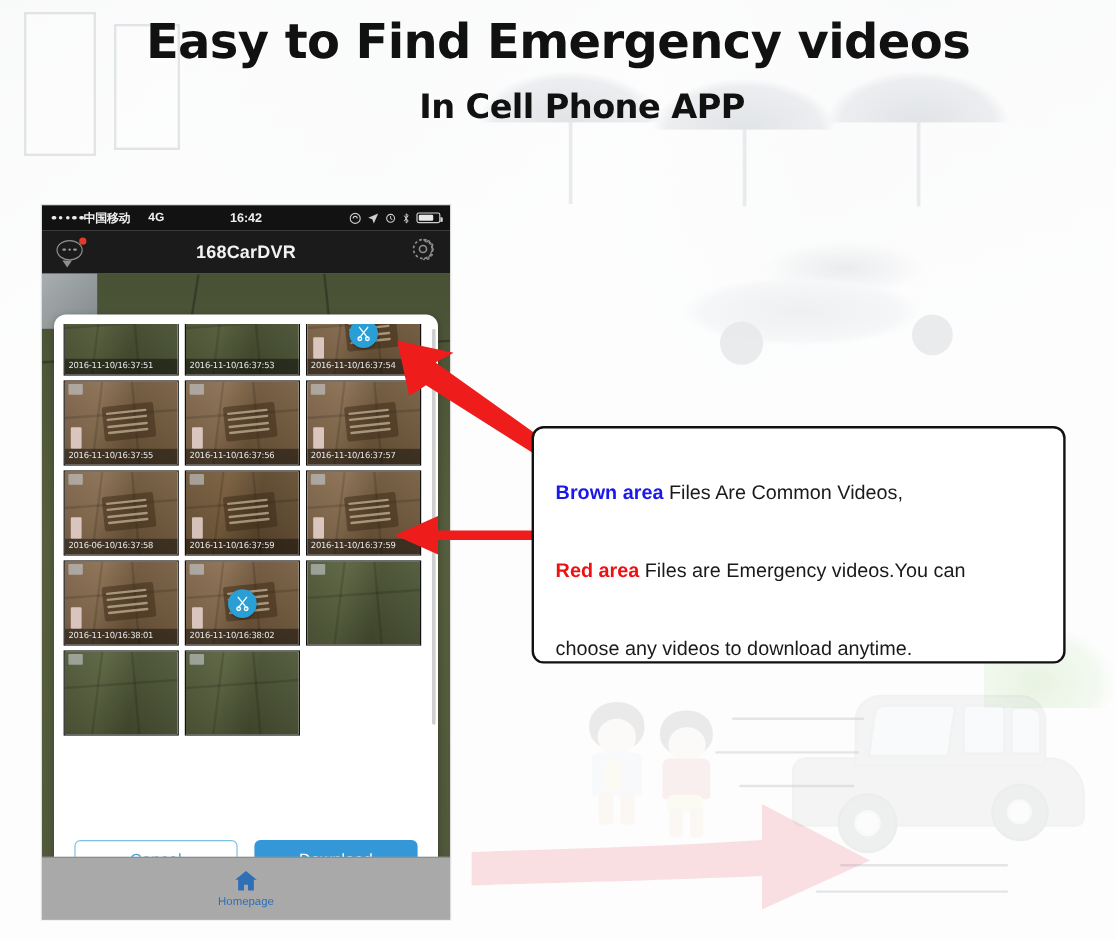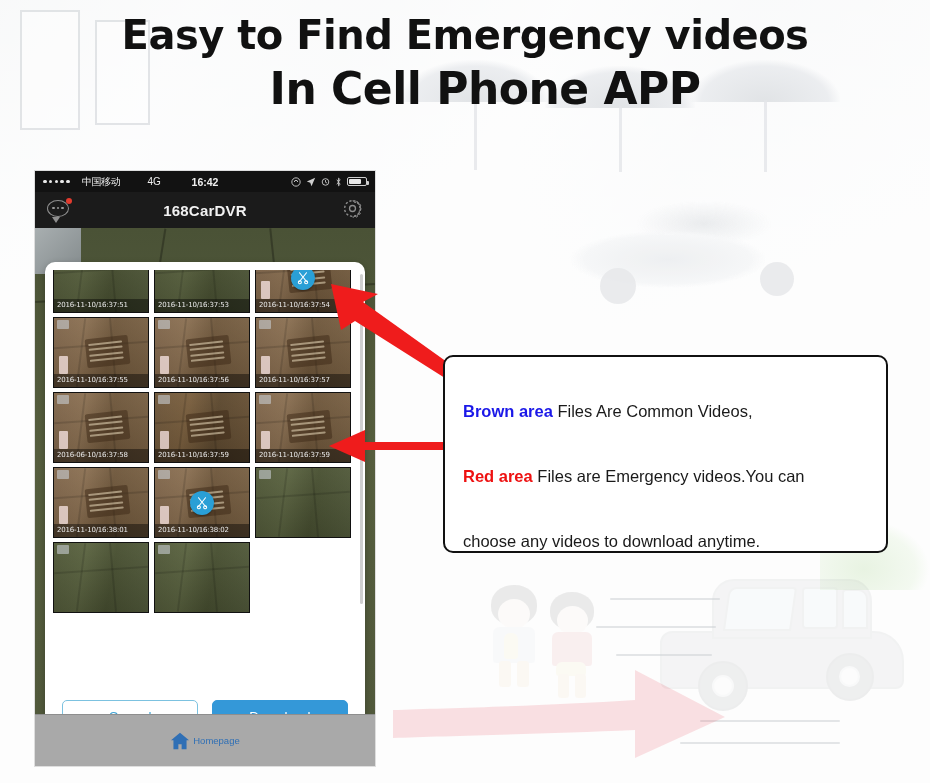--- a/index.html
+++ b/index.html
@@ -72,37 +72,37 @@
 
   
   .headline {
     position: absolute; left: 0; top: 8px; width: 930px;
     text-align: center; z-index: 6;
     color: #111; font-weight: 700;
     font-family: "DejaVu Sans", "Liberation Sans", sans-serif;
     letter-spacing: -0.5px;
   }
   .headline .l1 { display:block; font-size: 40px; line-height: 54px; }
-  .headline .l2 { display:block; font-size: 44px; line-height: 54px; margin-left: 40px; }
+  .headline .l2 { display:block; font-size: 28px; line-height: 54px; margin-left: 40px; }
 
   
   .phone {
     position: absolute; left: 35px; top: 171px;
     width: 340px; height: 595px;
     background: #a9a9a9;
     z-index: 5;
     box-shadow: 0 0 0 1px rgba(0,0,0,.12);
     overflow: hidden;
   }
   .statusbar {
     height: 21px; background: #121212; color: #efefef;
     display: flex; align-items: center; padding: 0 8px;
     font-size: 9.5px; position: relative;
   }
-  .sb-left { display:flex; align-items:center; gap:12px; }
+  .sb-left { display:flex; align-items:center; gap:0;font-weight:bold; }
   .dots { display:flex; gap:2.2px; align-items:center; }
   .dots i { width:3.6px; height:3.6px; background:#e9e9e9; border-radius:50%; display:block; }
   .sb-carrier { font-size: 10px; letter-spacing:-0.3px; }
   .sb-net { font-size: 10px; margin-left: 15px; }
   .sb-time {
     position:absolute; left:0; right:0; text-align:center;
     font-size: 10.5px; font-weight: 600; pointer-events:none;
   }
   .sb-right { margin-left:auto; display:flex; align-items:center; gap:5px; }
   .sb-right svg { display:block; }
@@ -247,21 +247,21 @@
   }
   .btn-cancel { background:#fff; border:1px solid #7cc2e0; color:#3fa3d4; }
   .btn-download { background:#3498d8; border:1px solid #3498d8; color:#fff; }
 
   .tabbar {
     position:absolute; left:0; bottom:0; width:340px; height:52px;
     background:#a9a9a9; border-top:1px solid #8e8e8e;
     display:flex;
   }
   .tab {
-    flex:1; display:flex; flex-direction:row; align-items:center;
+    flex:1; display:flex; flex-direction:column; align-items:center;
     justify-content:center; gap:3px; cursor:pointer;
   }
   .tab .lbl { font-size:9.5px; }
   .tab.active .lbl { color:#2f6fb5; }
   .tab.inactive .lbl { color:#8c8c8c; }
 
   
   .arrow-svg { position:absolute; z-index:7; pointer-events:none; }
 
   

